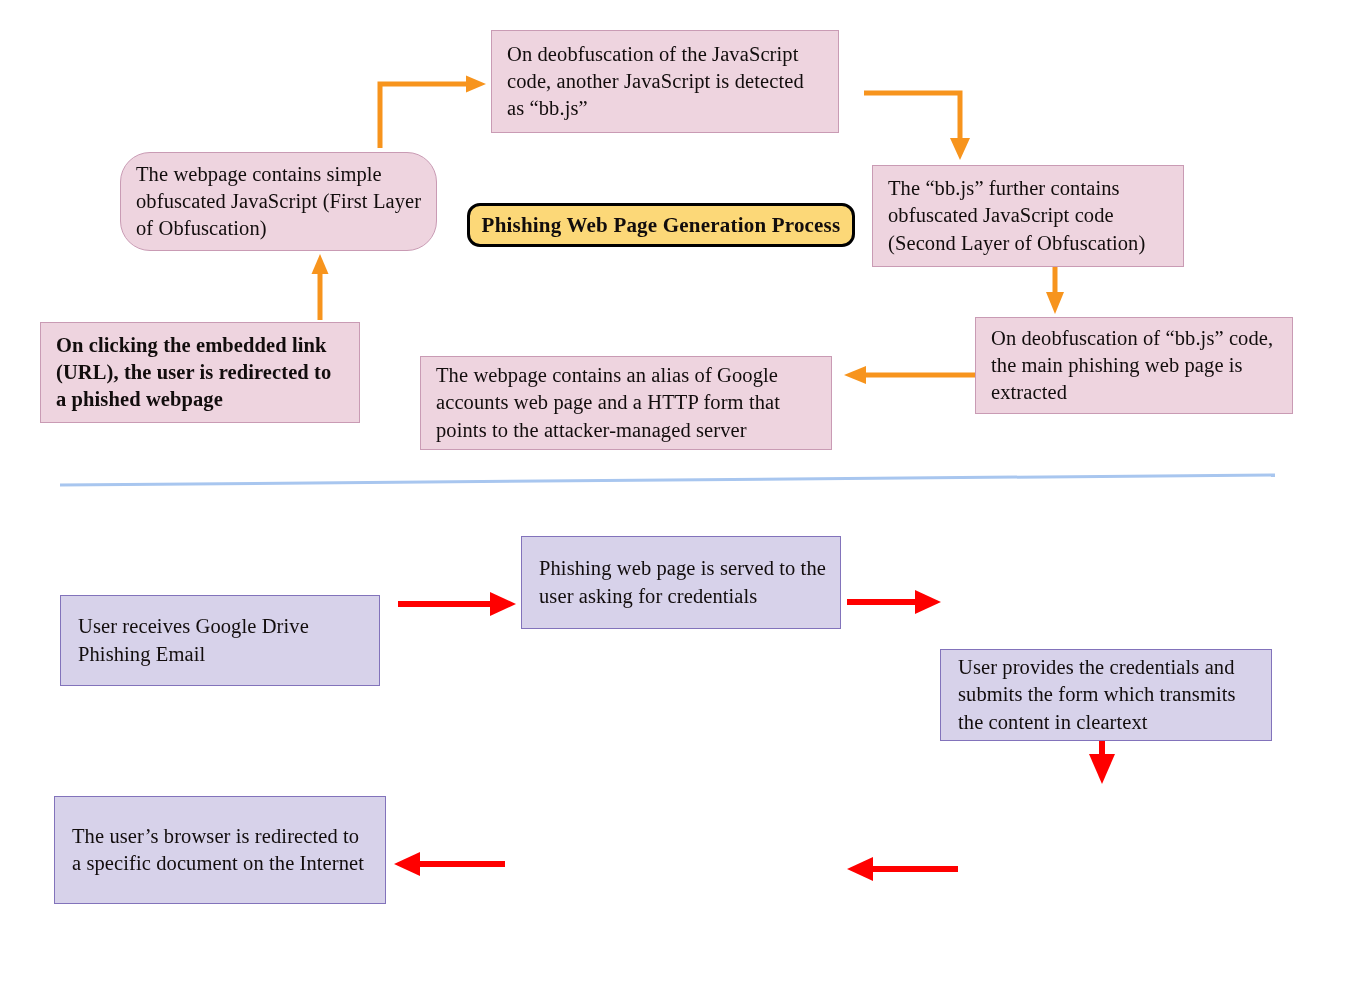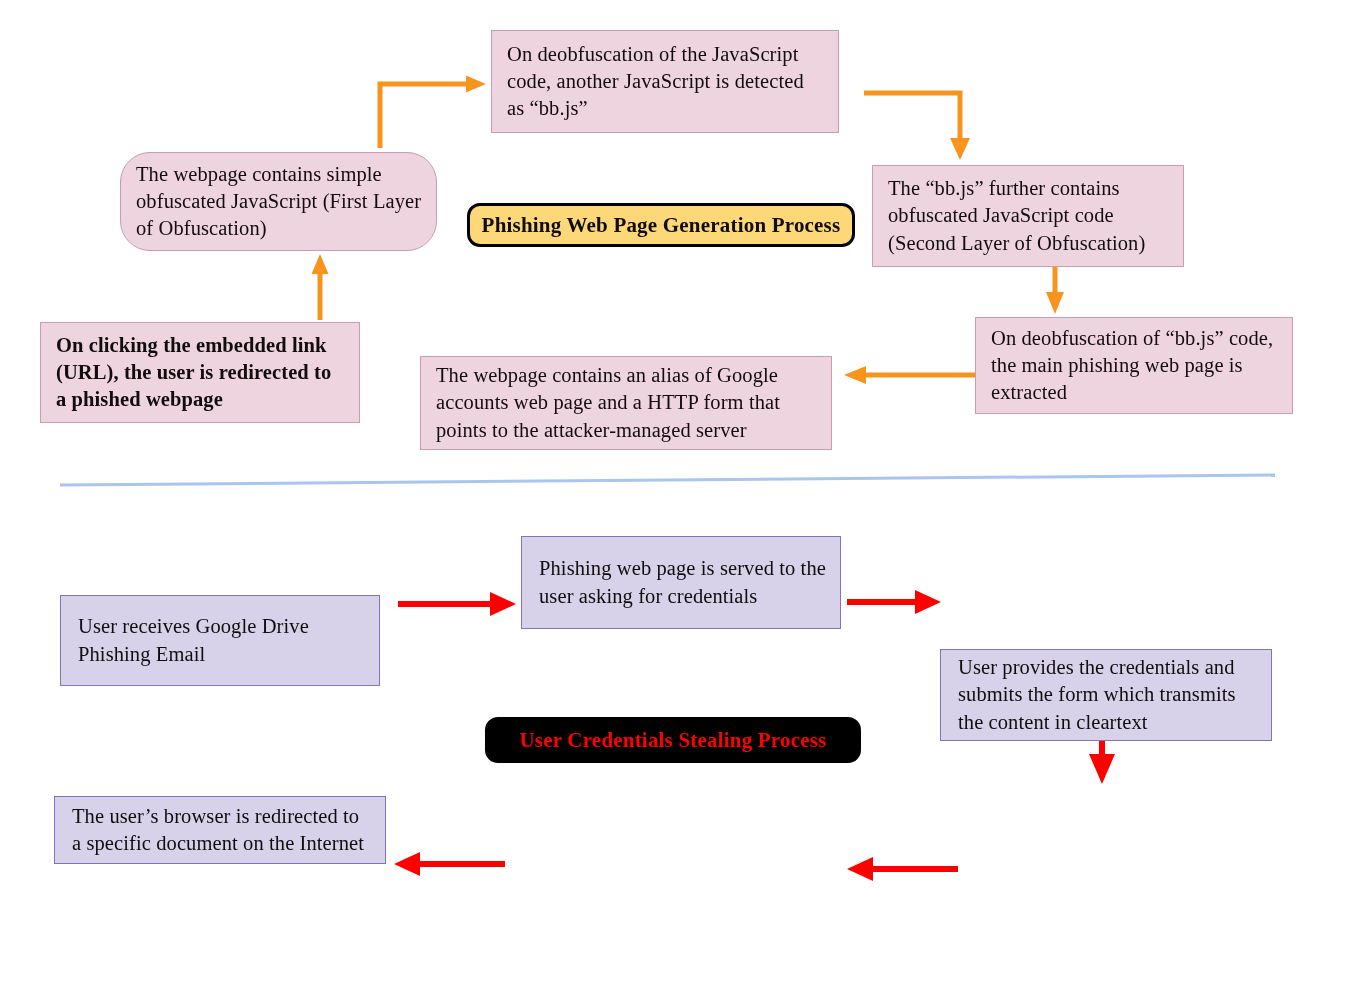--- a/index.html
+++ b/index.html
@@ -166,21 +166,18 @@
   <div class="box lav" style="left:60px; top:595px; width:320px; height:91px;">
     <span class="txt">User receives Google Drive Phishing Email</span>
   </div>
 
   <div class="box lav" style="left:940px; top:602px; width:332px; height:92px;margin-top:47px;">
     <span class="txt">User provides the credentials and submits the form which transmits the content in cleartext</span>
   </div>
 
 
 
-  <div class="box lav" style="left:54px; top:796px; width:332px; height:68px;">
+  <div class="box lav" style="left:54px; top:796px; width:332px; height:108px;">
     <span class="txt">The user’s browser is redirected to a specific document on the Internet</span>
   </div>
 
-  <div class="banner banner-black" style="left:485px; top:717px; width:376px; height:46px;">
-    <span>User Credentials Stealing Process</span>
-  </div>
 
 </div>
 
 </body></html>

